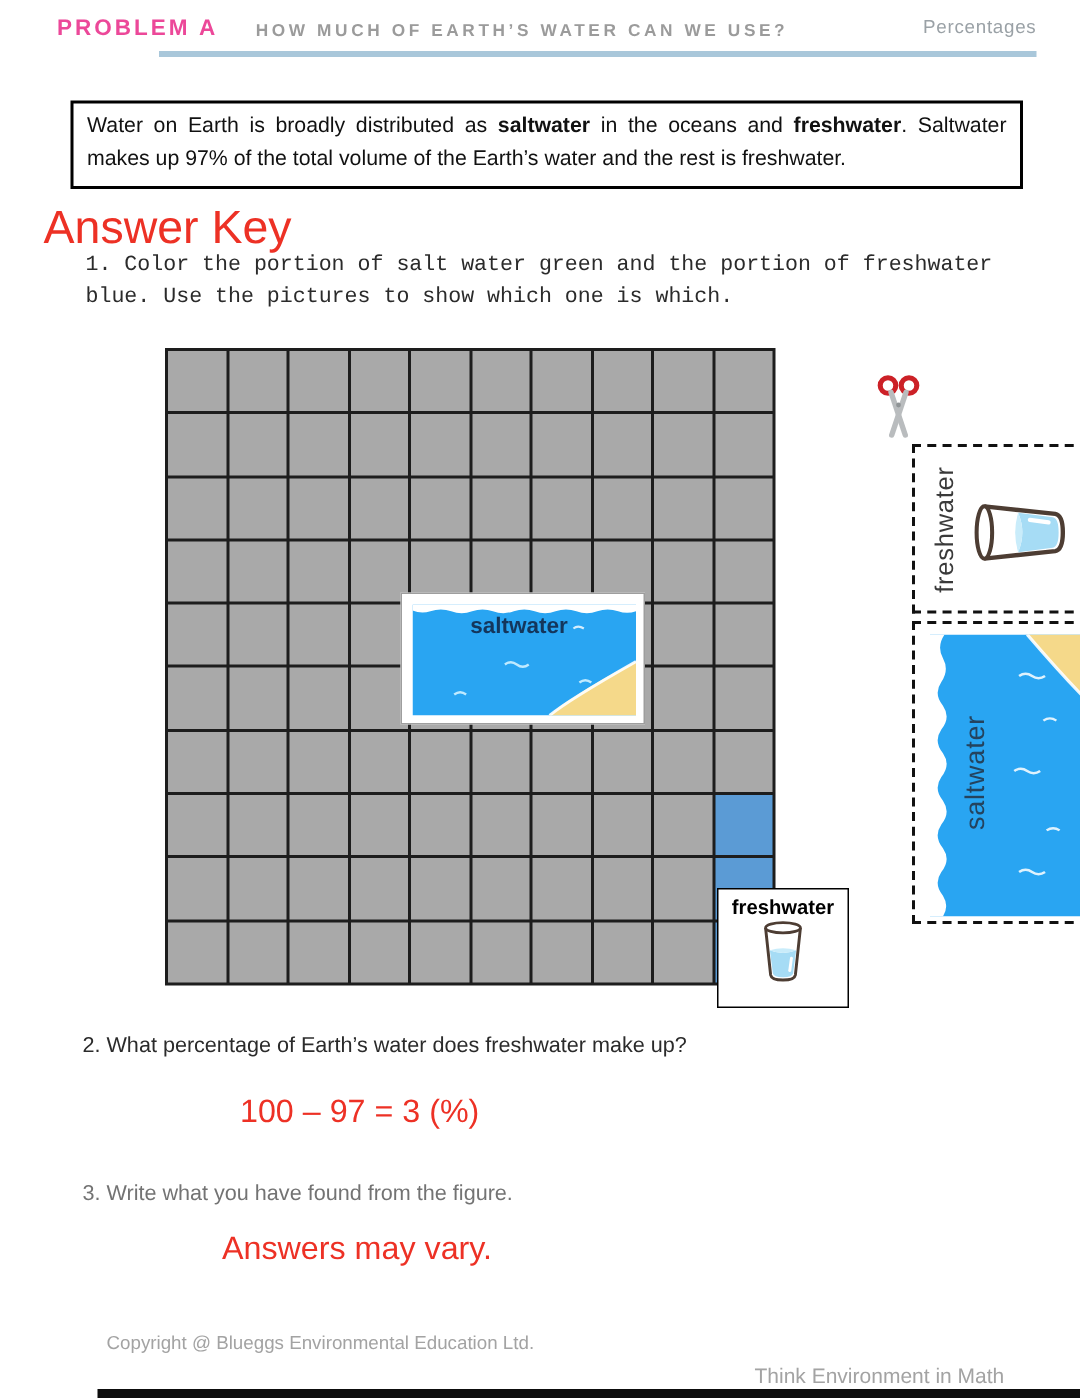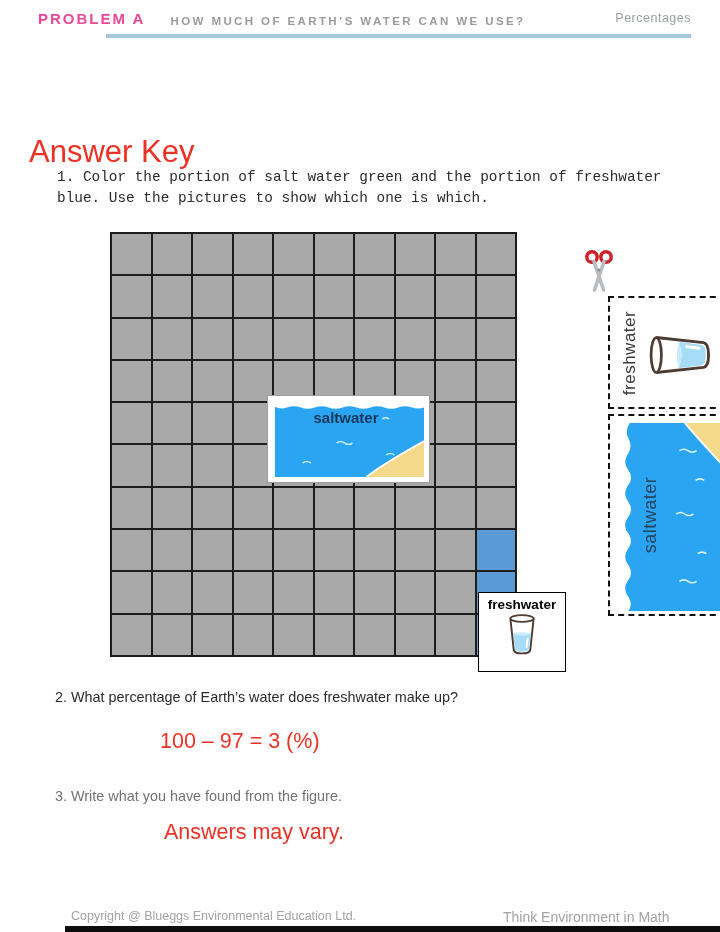--- a/index.html
+++ b/index.html
@@ -18,21 +18,21 @@
   .intro-box{position:absolute;left:47px;top:67px;width:613px;border:2px solid #000;
              padding:4px 9px 7px 9px;font-size:14.2px;line-height:22px;text-align:justify;color:#111;}
   .intro-box b{font-weight:bold;}
 
   
   .answer-key{position:absolute;left:29px;top:134px;font-size:31px;color:var(--accent-red,#ed3125);}
   .q1{position:absolute;left:57px;top:167px;width:628px;font-size:14.4px;line-height:21px;color:#2b2b2b;font-family:Liberation Mono, monospace;}
   .q2{position:absolute;left:55px;top:689px;font-size:14.4px;color:#2b2b2b;}
   .q2-answer{position:absolute;left:160px;top:729px;font-size:21.5px;color:var(--accent-red,#ed3125);text-align:center;}
   .q3{position:absolute;left:55px;top:788px;font-size:14.4px;color:#737373;}
-  .q3-answer{position:absolute;left:164px;top:820px;font-size:21.5px;color:var(--accent-red,#ed3125);}
+  .q3-answer{position:absolute;left:148px;top:820px;font-size:21.5px;color:var(--accent-red,#ed3125);}
 
   
   .grid{position:absolute;left:110px;top:232px;width:407px;height:425px;box-sizing:border-box;
         display:grid;gap:2px;padding:2px;background:#1d1d1d;}
   .cell{background:var(--cell-gray,#a9a9a9);}
   .cell-blue{background:var(--cell-blue,#5b9bd5);}
 
   
   .salt-card{position:absolute;left:267px;top:395px;width:163px;height:88px;background:#fff;
              border:1px solid #9e9e9e;box-sizing:border-box;}
@@ -55,21 +55,21 @@
   .cutout-salt{top:414px;height:202px;}
   .vtext{writing-mode:vertical-rl;transform-origin:center;white-space:nowrap;}
   .cutout-fresh .vtext{position:absolute;left:10px;top:50%;transform:translateY(-50%) rotate(180deg);
                        font-size:17px;color:#3a3a3a;letter-spacing:.5px;}
   .cutout-fresh .cutout-glass{position:absolute;left:44px;top:24px;transform:rotate(-90deg);}
   .cutout-salt .ocean-v{position:absolute;left:10px;top:7px;}
   .cutout-salt .vtext{position:absolute;left:30px;top:50%;transform:translateY(-50%) rotate(180deg);
                       font-size:18px;color:#24435e;letter-spacing:.5px;}
 
   
-  .footer-copyright{position:absolute;left:71px;top:909px;font-size:12.5px;color:#a3a3a3;}
+  .footer-copyright{position:absolute;left:71px;top:888px;font-size:12.5px;color:#a3a3a3;}
   .footer-slogan{position:absolute;left:503px;top:909px;font-size:14px;color:#a3a3a3;}
   .bottom-bar{position:absolute;left:65px;top:926px;width:655px;height:6px;background:#0d0d0d;}
 
   .defs-holder{position:absolute;width:0;height:0;overflow:hidden;}
 </style>
 </head>
 <body>
 
 <div class="page">
 
@@ -83,20 +83,23 @@
         <ellipse cx="24" cy="7" rx="15.5" ry="4.6" fill="#ffffff" stroke="#4d3d33" stroke-width="2.4"></ellipse>
       </symbol>
     </defs>
   </svg>
 
   <div class="problem-label">PROBLEM A</div>
   <div class="sheet-title">HOW MUCH OF EARTH’S WATER CAN WE USE?</div>
   <div class="sheet-topic">Percentages</div>
   <div class="header-rule"></div>
 
+  <div class="intro-box">
+    <span>Water on Earth is broadly distributed as </span><b>saltwater</b><span> in the oceans and  </span><b>freshwater</b><span>. Saltwater makes up 97% of the total volume of the Earth’s water and the rest is freshwater.</span>
+  </div>
 
   <div class="answer-key">Answer Key</div>
 
   <div class="q1">1. Color the portion of salt water green and the portion of freshwater blue. Use the pictures to show which one is which.</div>
 
   <div class="grid" style="grid-template-columns: repeat(10, 1fr);">
       <div class="cell"></div>
       <div class="cell"></div>
       <div class="cell"></div>
       <div class="cell"></div>

